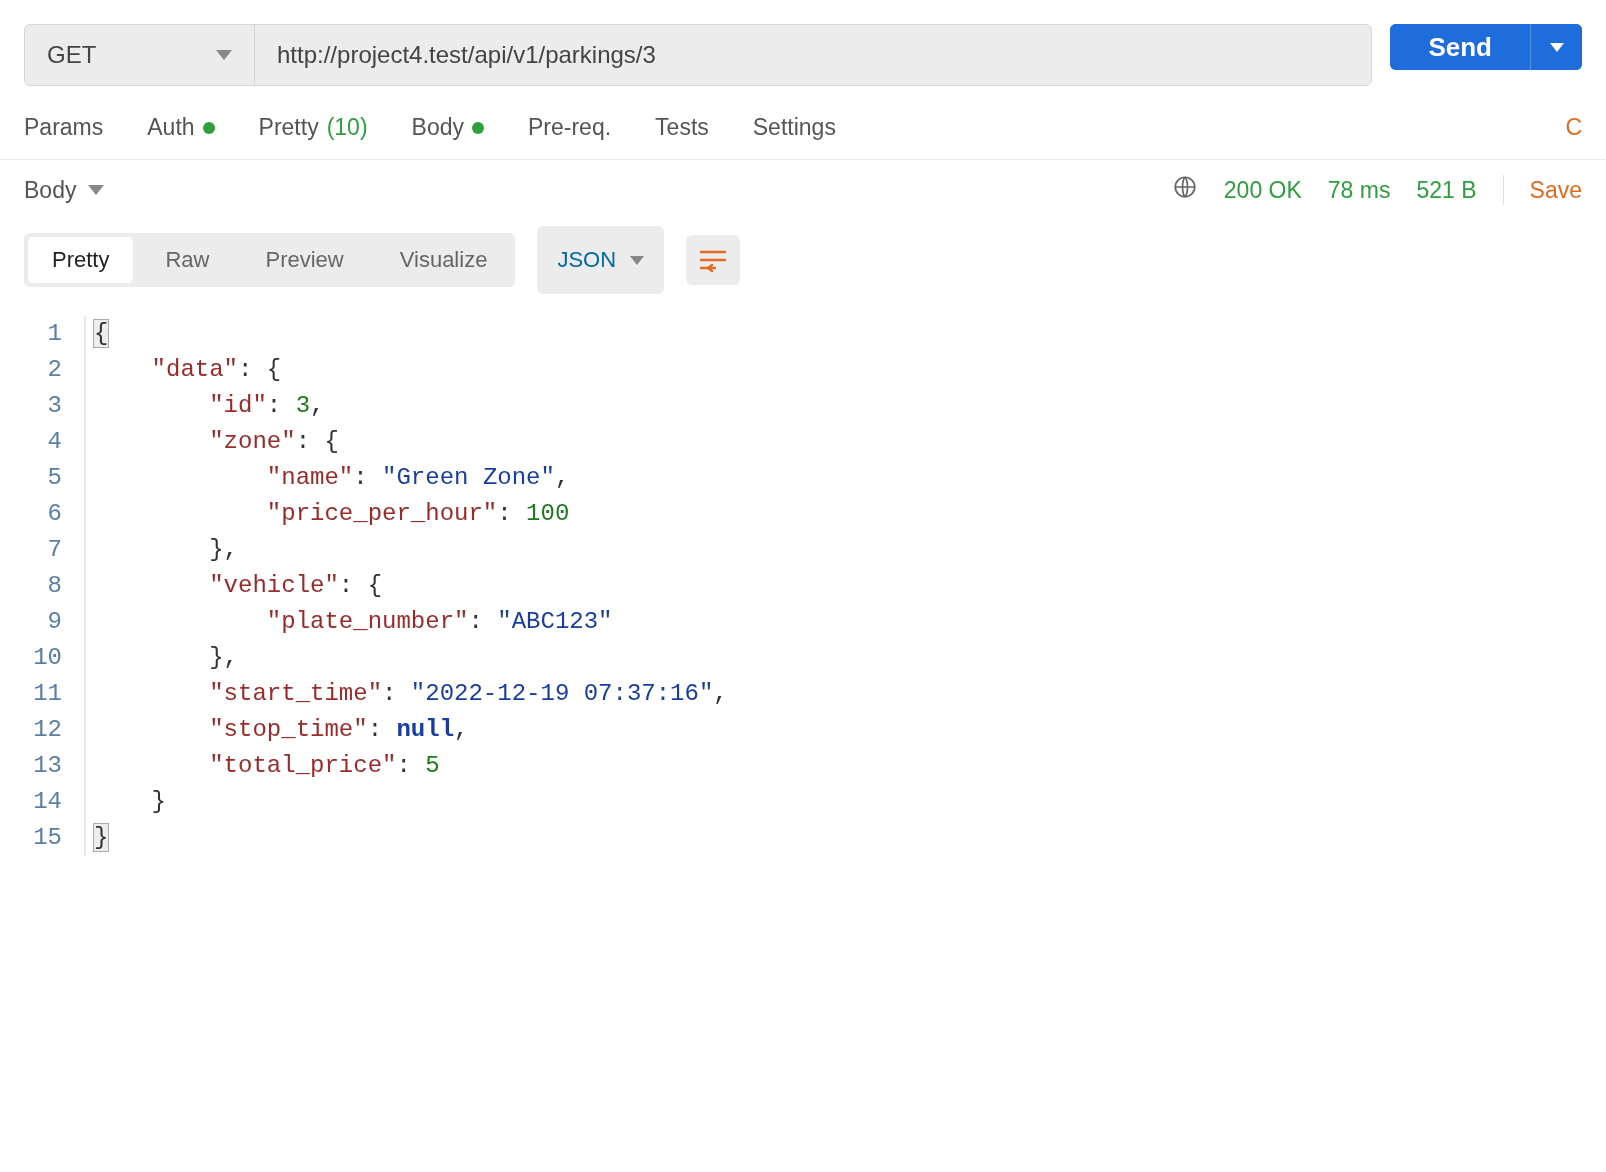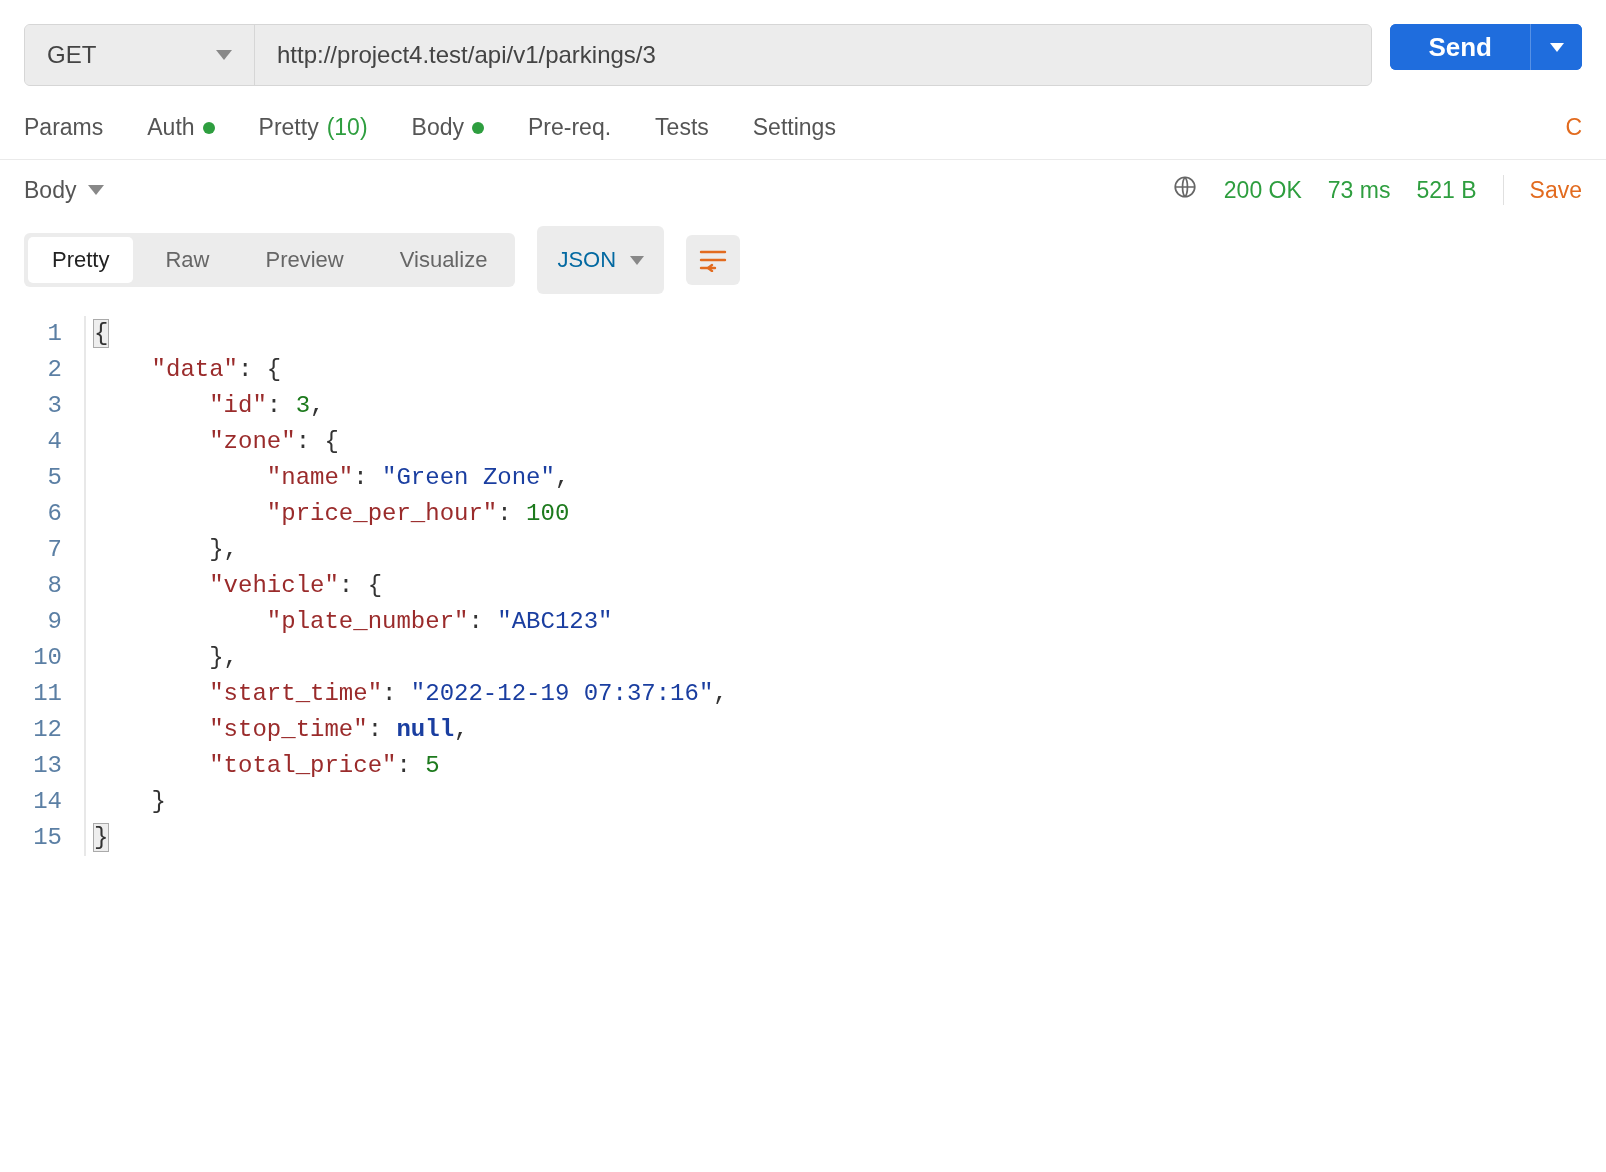--- a/index.html
+++ b/index.html
@@ -260,21 +260,21 @@
     <span class="chev2"></span>
   </div>
   <div class="resp-right">
     <span class="globe-icon">
       <svg viewBox="0 0 24 24" fill="none" stroke-width="1.6">
         <circle cx="12" cy="12" r="9"></circle>
         <path d="M3 12h18M12 3c3 3 3 15 0 18M12 3c-3 3-3 15 0 18"></path>
       </svg>
     </span>
     <span class="status-green">200 OK</span>
-    <span class="status-green">73 ms</span>
+    <span class="status-green">78 ms</span>
     <span class="status-green">521 B</span>
     <span class="divider-v"></span>
     <span class="save-link">Save</span>
   </div>
 </div>
 
 <div class="view-controls">
   <div class="seg-group">
     <button class="seg-btn active">Pretty</button>
     <button class="seg-btn">Raw</button>

